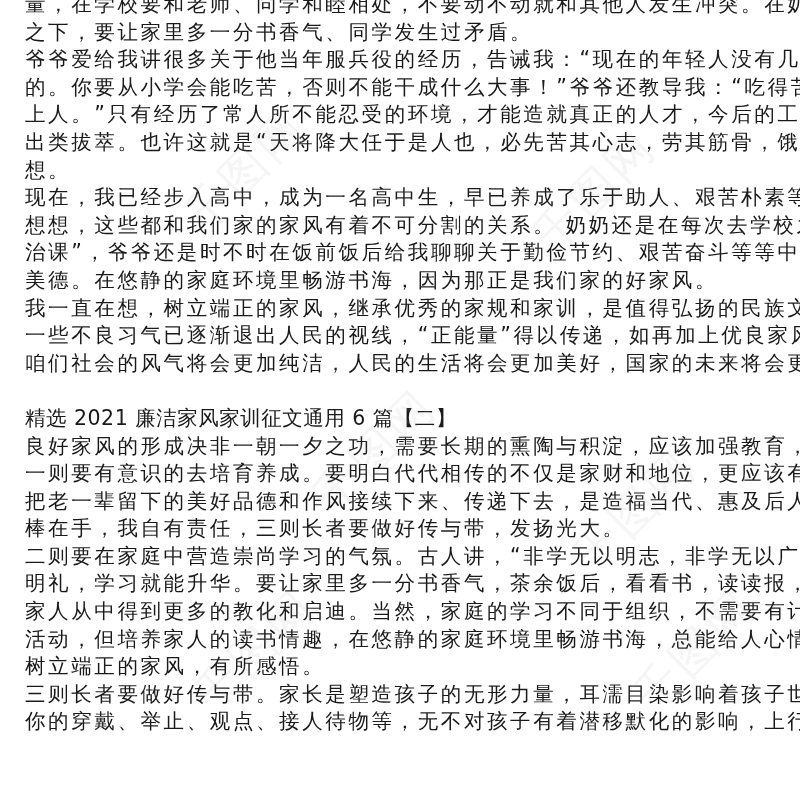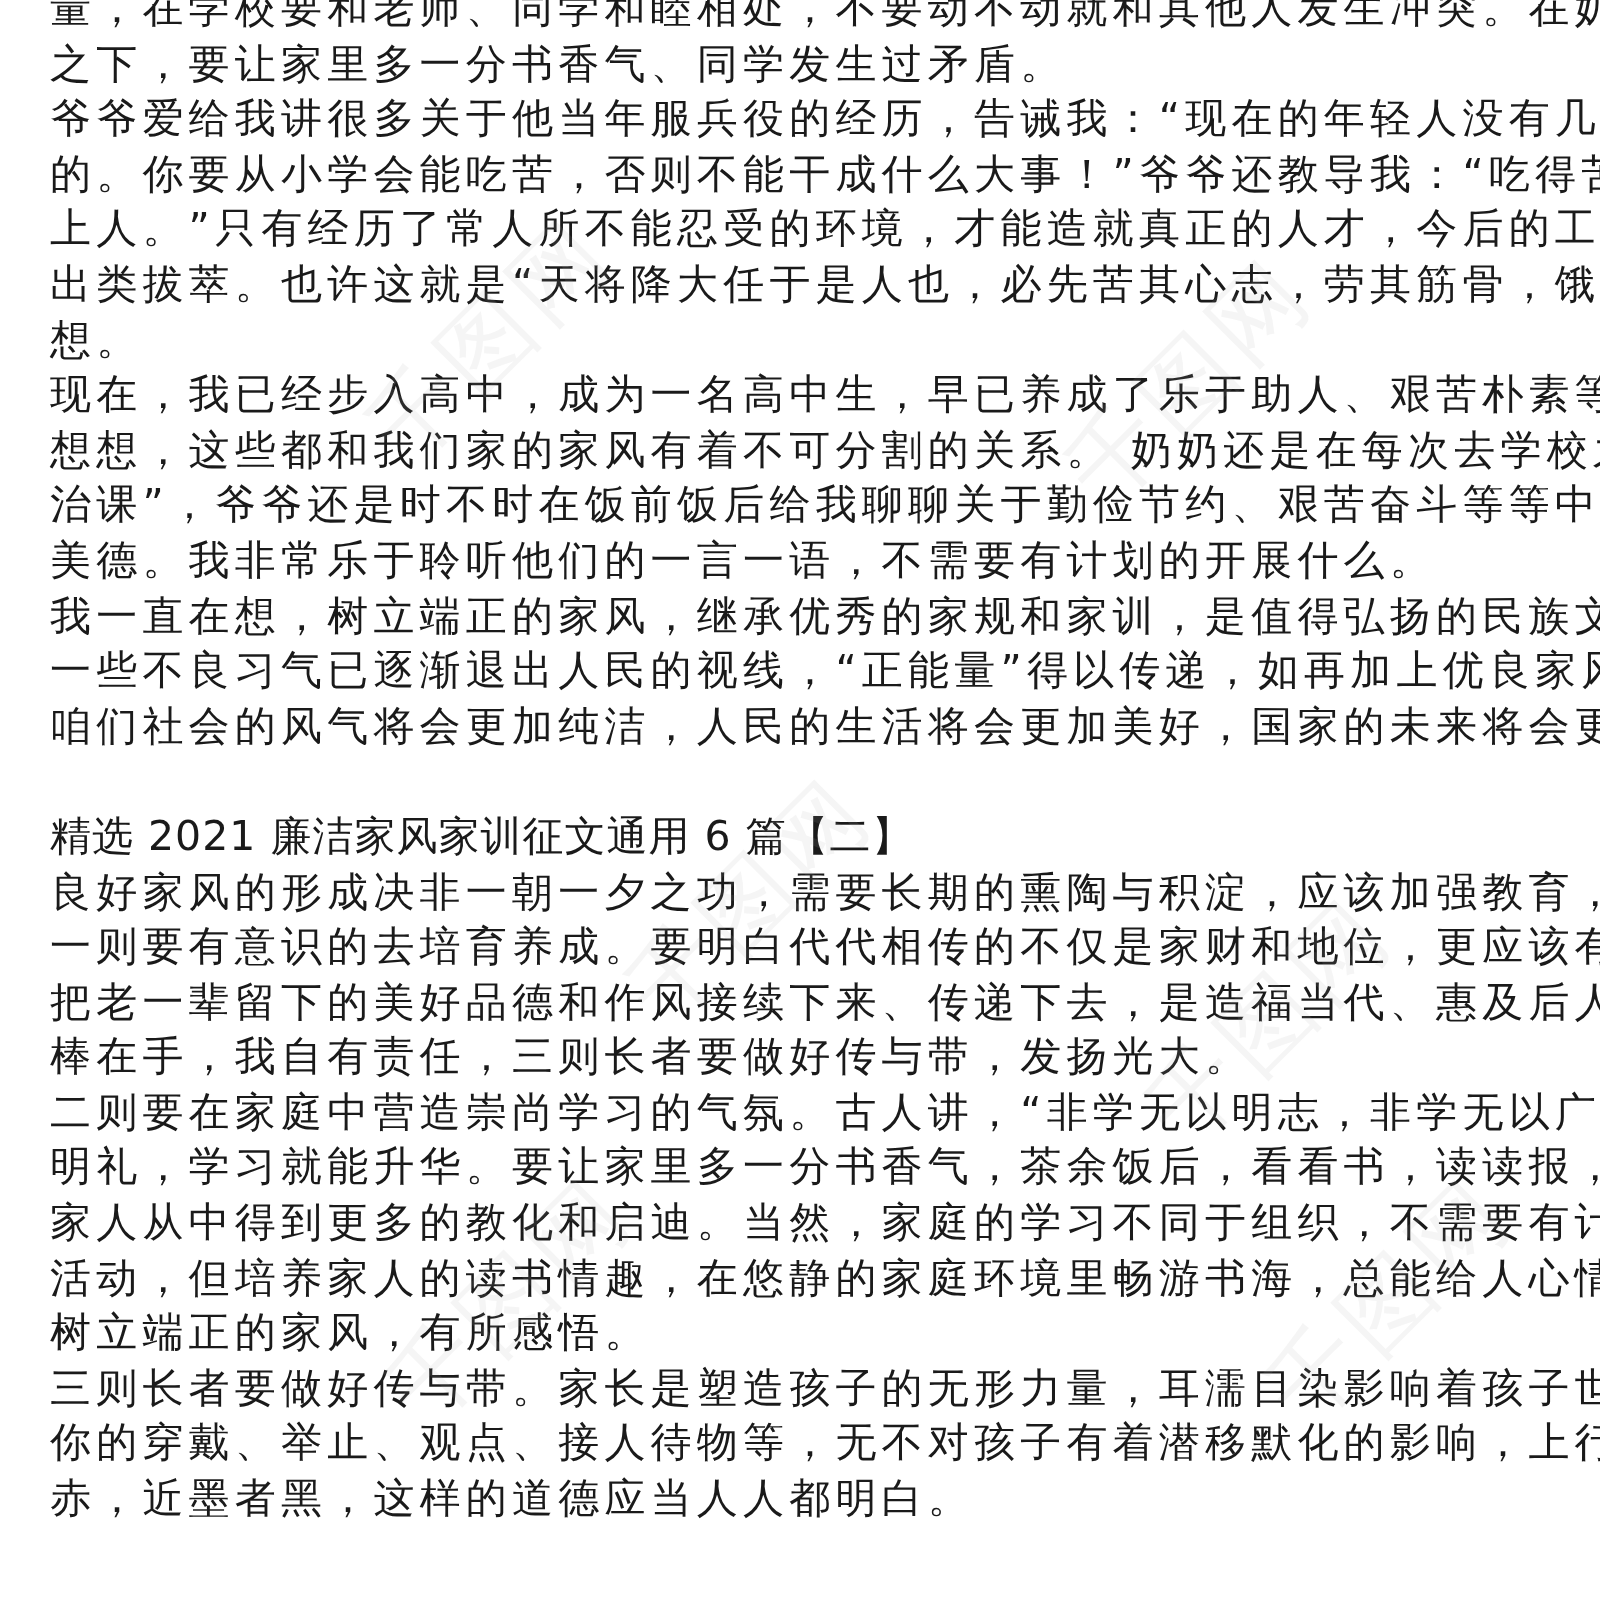--- a/index.html
+++ b/index.html
@@ -48,38 +48,37 @@
   <div class="line">量，在学校要和老师、同学和睦相处，不要动不动就和其他人发生冲突。在奶奶的谆谆教诲</div>
   <div class="line">之下，要让家里多一分书香气、同学发生过矛盾。</div>
   <div class="line">爷爷爱给我讲很多关于他当年服兵役的经历，告诫我：“现在的年轻人没有几个能吃苦耐劳</div>
   <div class="line">的。你要从小学会能吃苦，否则不能干成什么大事！”爷爷还教导我：“吃得苦中苦，方为人</div>
   <div class="line">上人。”只有经历了常人所不能忍受的环境，才能造就真正的人才，今后的工作和生活方可</div>
   <div class="line">出类拔萃。也许这就是“天将降大任于是人也，必先苦其心志，劳其筋骨，饿其体肤……”，我</div>
   <div class="line">想。</div>
   <div class="line">现在，我已经步入高中，成为一名高中生，早已养成了乐于助人、艰苦朴素等好习惯。仔细</div>
   <div class="line">想想，这些都和我们家的家风有着不可分割的关系。 奶奶还是在每次去学校之前给我上“政</div>
   <div class="line">治课”，爷爷还是时不时在饭前饭后给我聊聊关于勤俭节约、艰苦奋斗等等中华民族的传统</div>
-  <div class="line">美德。我非常乐于聆听他们的一言一语，不需要有计划的开展什么。</div>
+  <div class="line">美德。在悠静的家庭环境里畅游书海，因为那正是我们家的好家风。</div>
   <div class="line">我一直在想，树立端正的家风，继承优秀的家规和家训，是值得弘扬的民族文化。如今社会</div>
   <div class="line">一些不良习气已逐渐退出人民的视线，“正能量”得以传递，如再加上优良家风以打造，那么</div>
   <div class="line">咱们社会的风气将会更加纯洁，人民的生活将会更加美好，国家的未来将会更加繁荣昌盛！</div>
   <div class="line blank"></div>
   <div class="line heading">精选 2021 廉洁家风家训征文通用 6 篇【二】</div>
   <div class="line">良好家风的形成决非一朝一夕之功，需要长期的熏陶与积淀，应该加强教育，反复训练，注</div>
   <div class="line">一则要有意识的去培育养成。要明白代代相传的不仅是家财和地位，更应该有内涵和精神。</div>
   <div class="line">把老一辈留下的美好品德和作风接续下来、传递下去，是造福当代、惠及后人的大事，接力</div>
   <div class="line">棒在手，我自有责任，三则长者要做好传与带，发扬光大。</div>
   <div class="line">二则要在家庭中营造崇尚学习的气氛。古人讲，“非学无以明志，非学无以广才”，知书才能</div>
   <div class="line">明礼，学习就能升华。要让家里多一分书香气，茶余饭后，看看书，读读报，谈天论事，让</div>
   <div class="line">家人从中得到更多的教化和启迪。当然，家庭的学习不同于组织，不需要有计划的开展什么</div>
   <div class="line">活动，但培养家人的读书情趣，在悠静的家庭环境里畅游书海，总能给人心情恬淡的意境，</div>
   <div class="line">树立端正的家风，有所感悟。</div>
   <div class="line">三则长者要做好传与带。家长是塑造孩子的无形力量，耳濡目染影响着孩子世界观的形成，</div>
   <div class="line">你的穿戴、举止、观点、接人待物等，无不对孩子有着潜移默化的影响，上行下效，近朱者</div>
-  <div class="line">赤，近墨者黑，这样的道德应当人人都明白。</div>
 </div>
 
 <div class="watermark" style="left:170px; top:140px;">千图网</div>
 <div class="watermark" style="left:520px; top:160px;">千图网</div>
 <div class="watermark" style="left:300px; top:420px;">千图网</div>
 <div class="watermark" style="left:560px; top:480px;">千图网</div>
 <div class="watermark" style="left:180px; top:620px;">千图网</div>
 <div class="watermark" style="left:620px; top:620px;">千图网</div>
 
 </body></html>

